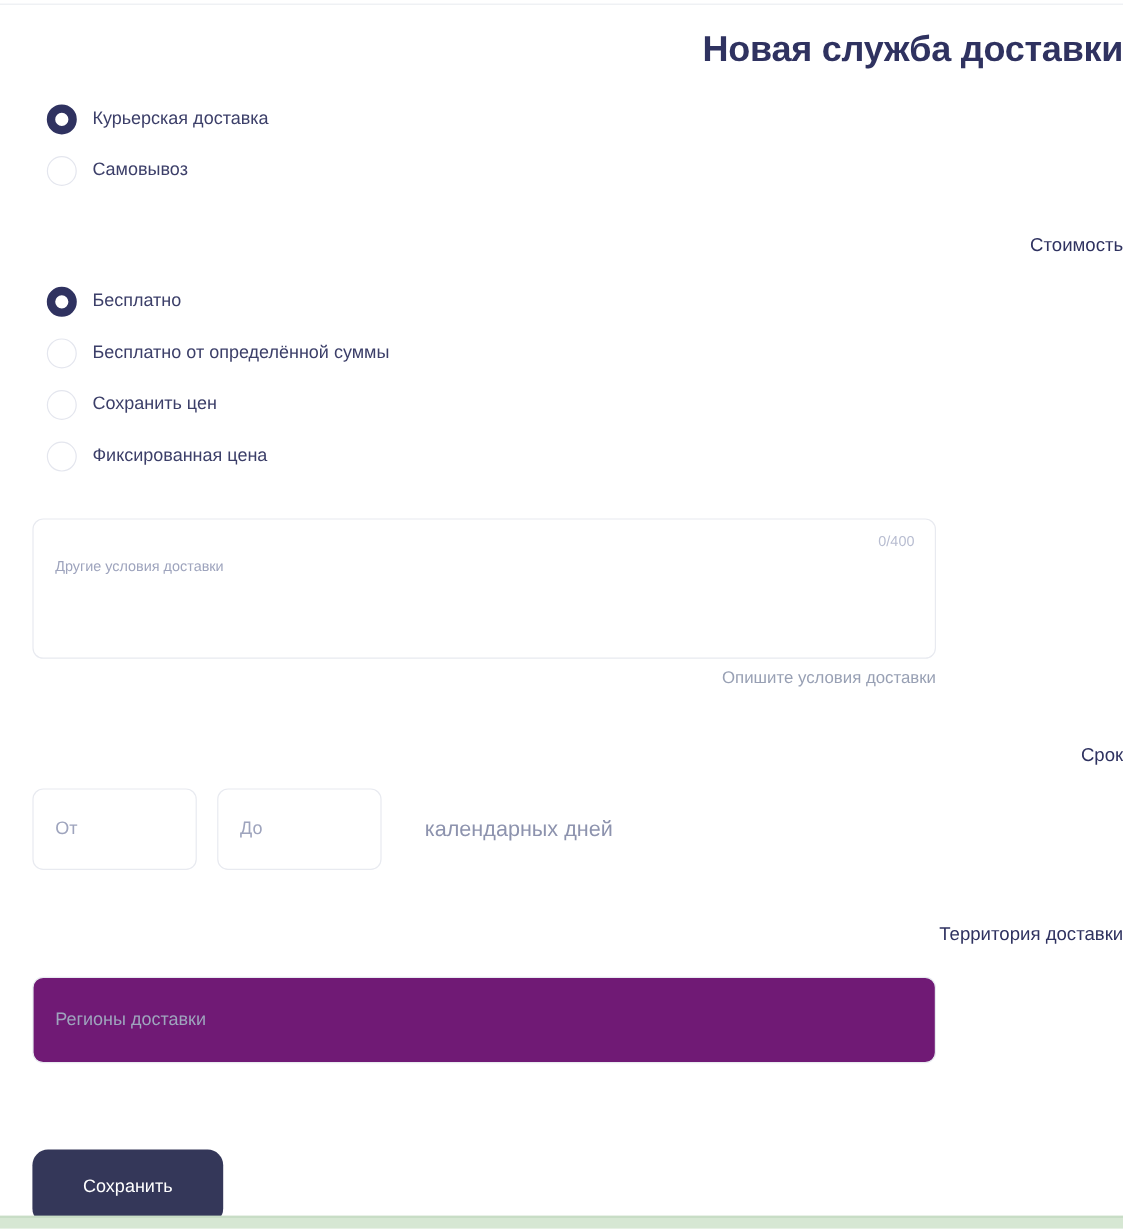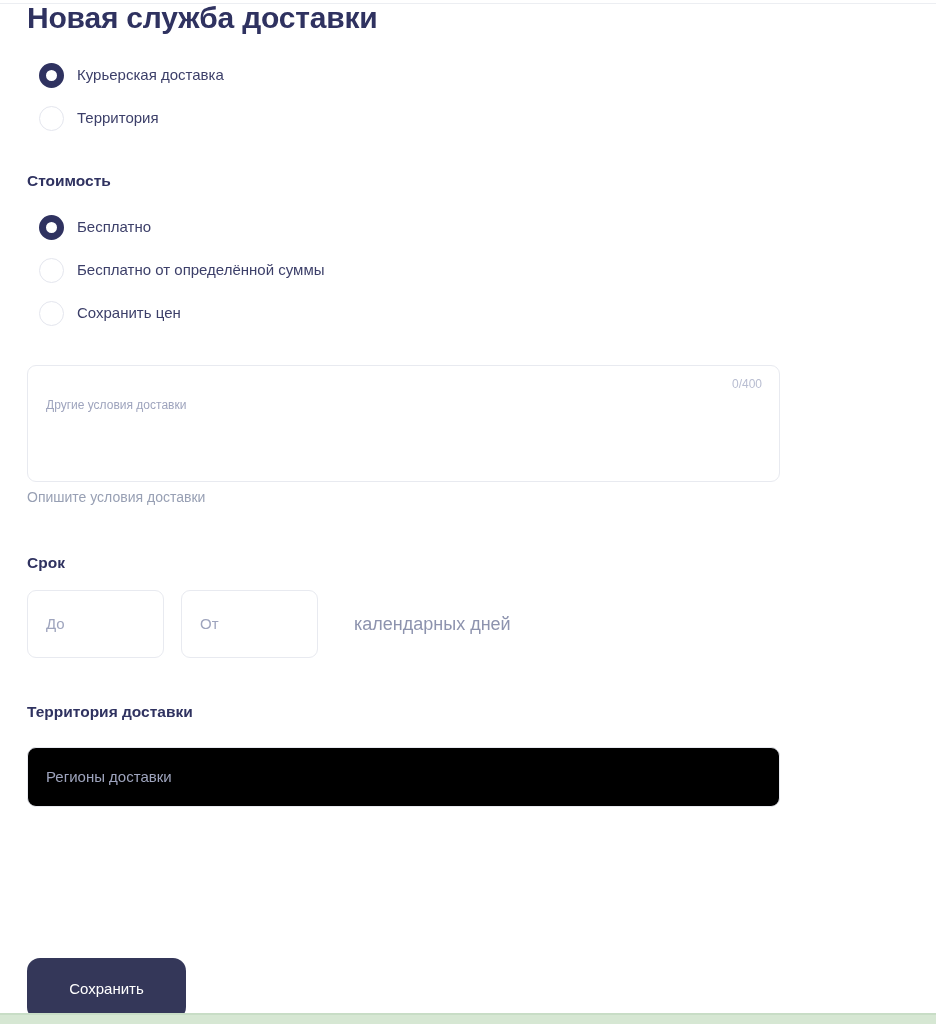--- a/index.html
+++ b/index.html
@@ -26,21 +26,22 @@
     height: 1px;
     background: #eceef2;
   }
 
   .page {
     position: absolute;
     top: 0;
     left: 0;
     width: 936px;
     padding-left: 27px;
-    padding-top: 0;
+    padding-top: 24px;
+    text-align: right;
   }
 
   
   .page-title {
     font-size: 30px;
     line-height: 36px;
     font-weight: bold;
     color: #2f3260;
     letter-spacing: -0.2px;
     margin-bottom: 22px;
@@ -77,21 +78,21 @@
     font-size: 15px;
     line-height: 20px;
     color: #3c3f69;
     white-space: nowrap;
   }
 
   
   .section-heading {
     font-size: 15.5px;
     line-height: 20px;
-    font-weight: bold;
+    font-weight: normal;
     color: #2f3260;
     margin-top: 38px;
     margin-bottom: 20px;
   }
 
   .section-heading.cost { margin-top: 36px; margin-bottom: 19px; }
   .section-heading.term { margin-top: 48px; margin-bottom: 17px; }
   .section-heading.territory { margin-top: 44px; margin-bottom: 25px; }
 
   
@@ -157,24 +158,24 @@
   .unit-text {
     margin-left: 19px;
     font-size: 18px;
     line-height: 20px;
     color: #8d93ae;
   }
 
   
   .region-input {
     width: 753px;
-    height: 60px;
+    height: 72px;
     border: 1px solid #e8eaf0;
     border-radius: 9px;
-    background: #000000;
+    background: #701a75;
     position: relative;
   }
 
   .region-input .ph {
     position: absolute;
     left: 18px;
     top: 50%;
     transform: translateY(-50%);
     font-size: 15px;
     line-height: 20px;
@@ -228,57 +229,61 @@
 
   <h1 class="page-title">Новая служба доставки</h1>
 
   <div class="radio-group">
     <div class="radio-row selected">
       <span class="radio-mark"></span>
       <span class="radio-label">Курьерская доставка</span>
     </div>
     <div class="radio-row">
       <span class="radio-mark"></span>
-      <span class="radio-label">Территория</span>
+      <span class="radio-label">Самовывоз</span>
     </div>
   </div>
 
   <h2 class="section-heading cost">Стоимость</h2>
 
   <div class="radio-group">
     <div class="radio-row selected">
       <span class="radio-mark"></span>
       <span class="radio-label">Бесплатно</span>
     </div>
     <div class="radio-row">
       <span class="radio-mark"></span>
       <span class="radio-label">Бесплатно от определённой суммы</span>
     </div>
     <div class="radio-row">
       <span class="radio-mark"></span>
       <span class="radio-label">Сохранить цен</span>
+    </div>
+    <div class="radio-row">
+      <span class="radio-mark"></span>
+      <span class="radio-label">Фиксированная цена</span>
     </div>
   </div>
 
   <div class="textarea-block">
     <div class="textarea-shell">
       <span class="textarea-placeholder">Другие условия доставки</span>
       <span class="char-counter">0/400</span>
     </div>
     <div class="helper-text">Опишите условия доставки</div>
   </div>
 
   <h2 class="section-heading term">Срок</h2>
 
   <div class="term-row">
     <div class="num-input">
+      <span class="ph">От</span>
+    </div>
+    <div class="num-input">
       <span class="ph">До</span>
-    </div>
-    <div class="num-input">
-      <span class="ph">От</span>
     </div>
     <span class="unit-text">календарных дней</span>
   </div>
 
   <h2 class="section-heading territory">Территория доставки</h2>
 
   <div class="region-input">
     <span class="ph">Регионы доставки</span>
   </div>
 

